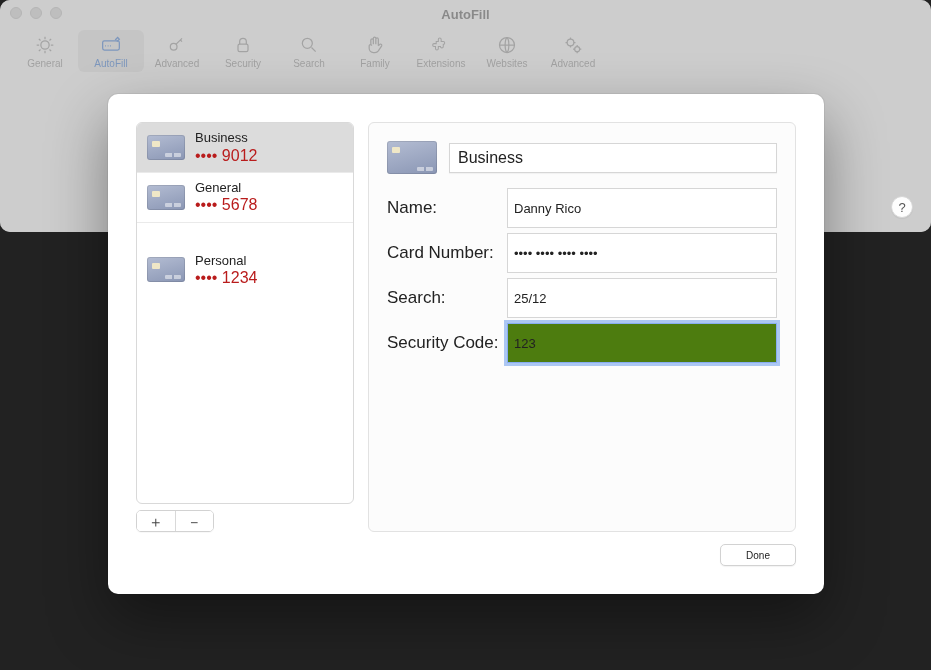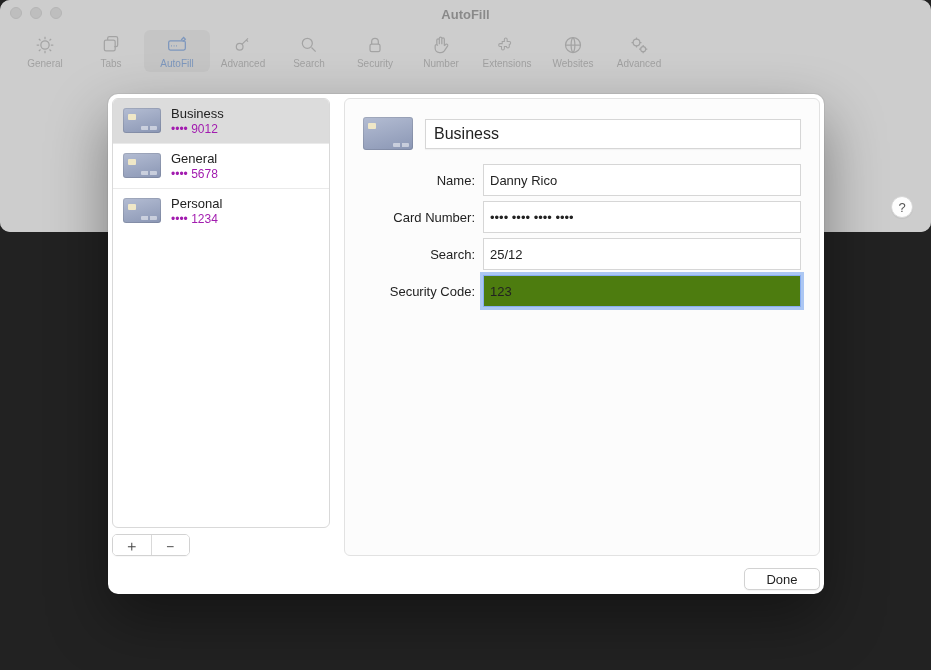--- a/index.html
+++ b/index.html
@@ -98,21 +98,21 @@
     
     .sheet {
       position: absolute;
       left: 108px;
       top: 94px;
       width: 716px;
       height: 500px;
       background: #fff;
       border-radius: 10px;
       box-shadow: 0 25px 60px rgba(0,0,0,0.4), 0 0 0 1px rgba(0,0,0,0.05);
-      padding: 4px;
+      padding: 28px;
       display: flex;
       flex-direction: column;
     }
     .sheet-body {
       flex: 1;
       display: flex;
       gap: 14px;
       min-height: 0;
     }
     .sidebar-col {
@@ -127,21 +127,21 @@
       overflow: hidden;
       background: #fff;
     }
     .card-row {
       display: flex;
       align-items: center;
       gap: 10px;
       padding: 7px 10px;
       border-bottom: 1px solid #eaeaea;
     }
-    .card-row:last-child { border-bottom: none; }
+    .card-row:last-child { border-bottom: none; margin-top: 23px; }
     .card-row.selected {
       background: #dcdcdc;
     }
     .card-icon {
       width: 38px; height: 25px;
       background: linear-gradient(165deg, #b4bdd3 0%, #8a96b4 100%);
       border-radius: 3px;
       position: relative;
       box-shadow: inset 0 0 0 1px rgba(0,0,0,0.1);
       flex-shrink: 0;
@@ -158,21 +158,21 @@
       content:'';
       position:absolute;
       right:4px; bottom:3px;
       width:16px; height:4px;
       background: linear-gradient(90deg,#fff 0 7px, transparent 7px 9px, #fff 9px 16px);
       opacity:.5;
       border-radius:1px;
     }
     .card-text { display:flex; flex-direction:column; line-height:1.2; }
     .card-title { font-size: 13px; color:#222; }
-    .card-sub { font-size: 12px; color:#a21caf; }
+    .card-sub { font-size: 16px; color:#b91c1c; }
 
     .add-remove {
       margin-top: 6px;
       width: 78px;
       height: 22px;
       display:flex;
       border:1px solid #d2d2d2;
       border-radius:5px;
       overflow:hidden;
       box-shadow: 0 1px 1px rgba(0,0,0,0.03);
@@ -214,28 +214,27 @@
       color:#222;
       box-shadow: 0 1px 1px rgba(0,0,0,.04);
     }
     .form-row {
       display:flex;
       align-items:center;
       margin-bottom: 5px;
     }
     .form-row label {
       width: 120px;
-      text-align:right;
       padding-right: 8px;
-      font-size:13px;
+      font-size:17px;
       color:#222;
     }
     .form-row .field {
       flex:1;
-      height:32px;
+      height:40px;
       border:1px solid #d6d6d6;
       padding: 0 6px;
       font-size:13px;
       background:#fff;
       color:#222;
     }
     .field.focused {
       border: 1px solid #88adf1;
       box-shadow: 0 0 0 3px rgba(76,135,232,0.45);
       background: #4d7c0f;
@@ -245,21 +244,21 @@
       margin-top: 12px;
       display:flex;
       justify-content:flex-end;
     }
     .done-btn {
       min-width: 76px;
       height: 22px;
       border:1px solid #d2d2d2;
       background:#fff;
       border-radius:5px;
-      font-size:13px;
+      font-size:10px;
       padding: 0 14px;
       color:#222;
       box-shadow: 0 1px 1px rgba(0,0,0,.05);
       cursor:pointer;
     }
   </style>
 </head>
 <body>
 
 <div class="parent-window">
@@ -276,29 +275,20 @@
     <div class="toolbar-item">
       <span class="ticon">
         <svg viewBox="0 0 24 24" width="22" height="20">
             <circle cx="12" cy="12" r="5"></circle>
             <path d="M12 2v3M12 19v3M2 12h3M19 12h3M4.6 4.6l2 2M17.4 17.4l2 2M19.4 4.6l-2 2M6.6 17.4l-2 2"></path>
           </svg>
       </span>
       <span>General</span>
     </div>
 
-    <div class="toolbar-item">
-      <span class="ticon">
-        <svg viewBox="0 0 24 24" width="22" height="20">
-            <rect x="4" y="6" width="13" height="13" rx="2"></rect>
-            <path d="M8 6V4a2 2 0 0 1 2-2h8a2 2 0 0 1 2 2v8a2 2 0 0 1-2 2h-2"></path>
-          </svg>
-      </span>
-      <span>Tabs</span>
-    </div>
 
     <div class="toolbar-item active">
       <span class="ticon">
         <svg viewBox="0 0 24 24" width="22" height="20">
             <rect x="2" y="7" width="20" height="11" rx="2"></rect>
             <path d="M5 13h1M8 13h1M11 13h1"></path>
             <path d="M17 6l3-3 2 2-3 3"></path>
           </svg>
       </span>
       <span>AutoFill</span>
@@ -310,44 +300,44 @@
             <circle cx="8" cy="14" r="4"></circle>
             <path d="M11 11l7-7M16 6l2 2"></path>
           </svg>
       </span>
       <span>Advanced</span>
     </div>
 
     <div class="toolbar-item">
       <span class="ticon">
         <svg viewBox="0 0 24 24" width="22" height="20">
+            <rect x="6" y="11" width="12" height="9" rx="2"></rect>
+            <path d="M8 11V8a4 4 0 0 1 8 0v3"></path>
+          </svg>
+      </span>
+      <span>Security</span>
+    </div>
+
+    <div class="toolbar-item">
+      <span class="ticon">
+        <svg viewBox="0 0 24 24" width="22" height="20">
             <circle cx="10" cy="10" r="6"></circle>
             <path d="M15 15l5 5"></path>
           </svg>
       </span>
       <span>Search</span>
     </div>
 
     <div class="toolbar-item">
       <span class="ticon">
         <svg viewBox="0 0 24 24" width="22" height="20">
-            <rect x="6" y="11" width="12" height="9" rx="2"></rect>
-            <path d="M8 11V8a4 4 0 0 1 8 0v3"></path>
-          </svg>
-      </span>
-      <span>Security</span>
-    </div>
-
-    <div class="toolbar-item">
-      <span class="ticon">
-        <svg viewBox="0 0 24 24" width="22" height="20">
             <path d="M7 12V6a1.5 1.5 0 0 1 3 0v5M10 11V4a1.5 1.5 0 0 1 3 0v7M13 11V5a1.5 1.5 0 0 1 3 0v8M16 13l2-2a1.5 1.5 0 0 1 2 2l-4 6a5 5 0 0 1-4 2h-2a5 5 0 0 1-5-5v-3a1.5 1.5 0 0 1 3 0"></path>
           </svg>
       </span>
-      <span>Number</span>
+      <span>Family</span>
     </div>
 
     <div class="toolbar-item">
       <span class="ticon">
         <svg viewBox="0 0 24 24" width="22" height="20">
             <path d="M5 8h3V5a2 2 0 0 1 4 0v3h3a2 2 0 0 1 0 4v3a2 2 0 0 1-4 0h-3v3a2 2 0 0 1-4 0v-3H2a2 2 0 0 1 0-4h3z" transform="translate(2,1) scale(.85)"></path>
           </svg>
       </span>
       <span>Extensions</span>
     </div>

